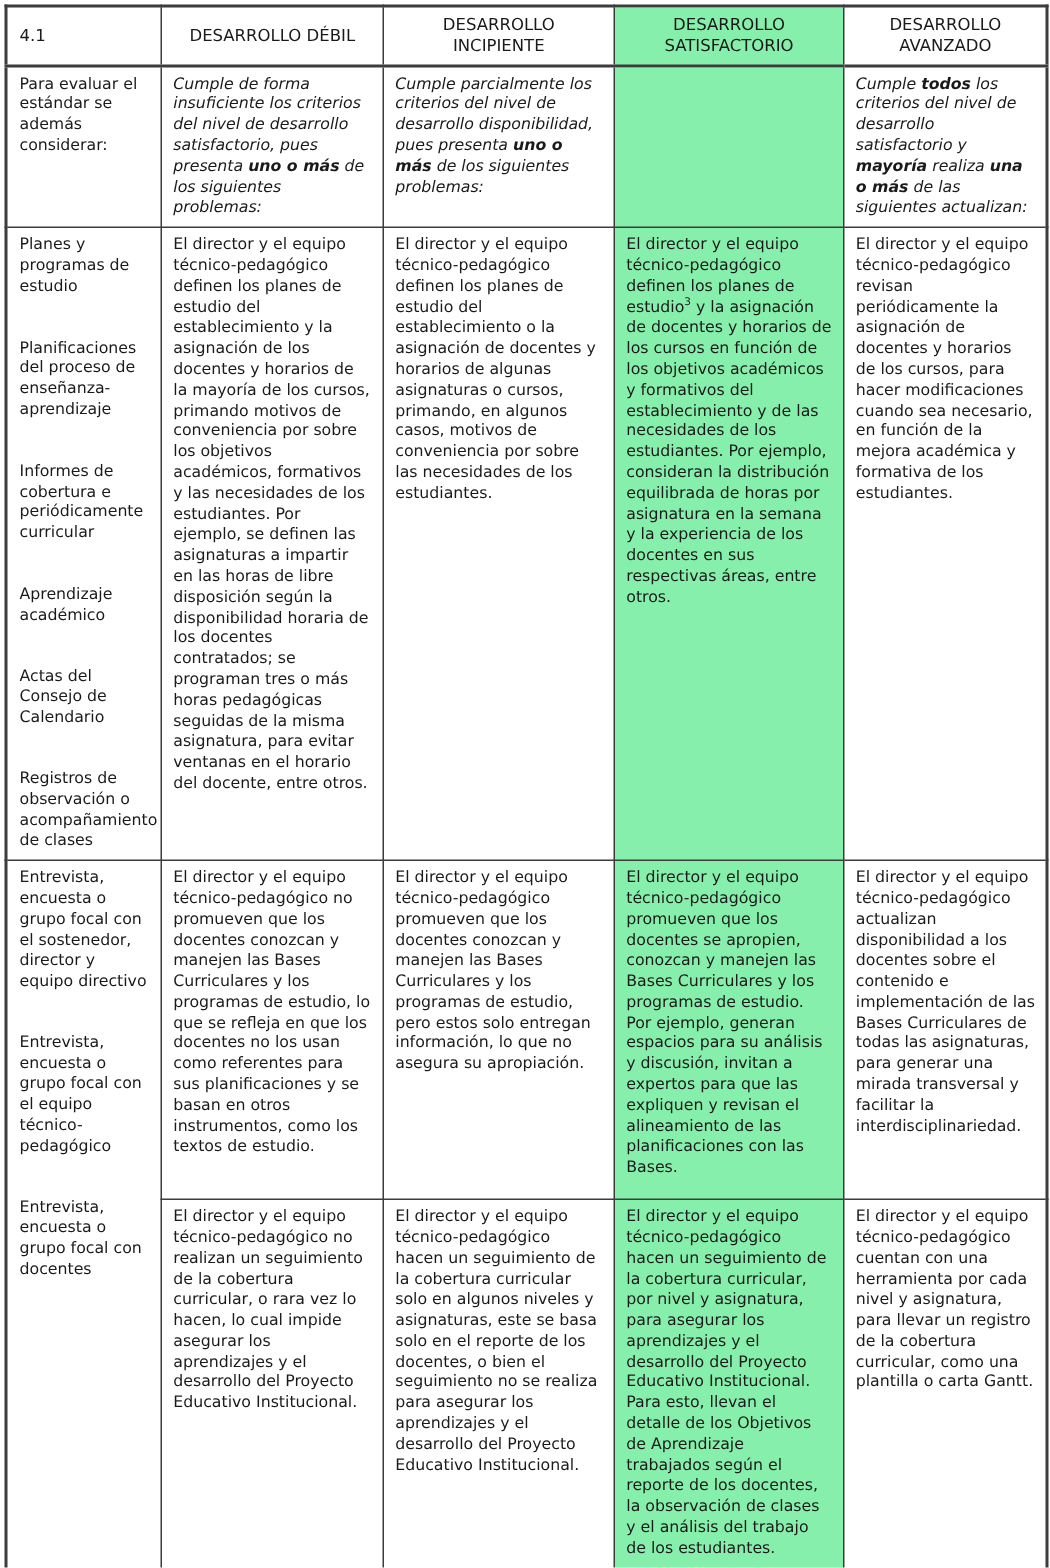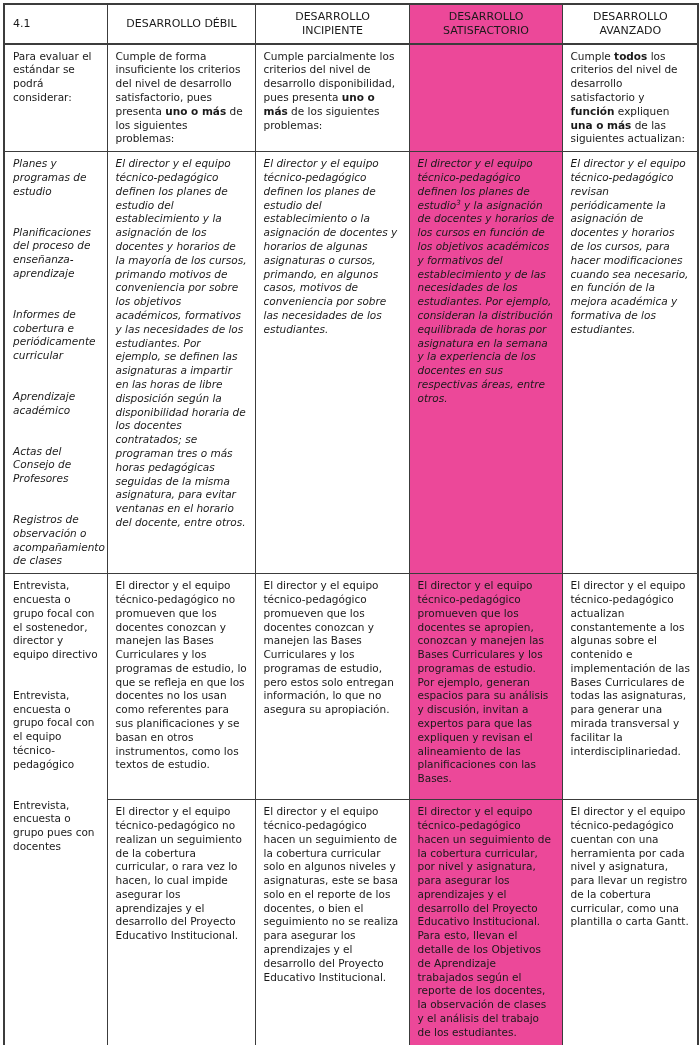--- a/index.html
+++ b/index.html
@@ -34,23 +34,24 @@
     font-size: 11px;
   }
   td.code-cell {
     vertical-align: top;
     text-align: left;
   }
   td.col-head {
     text-align: center;
   }
   td.shaded {
-    background: #ec4899;
+    background: #86efac;
   }
   td.intro {
+    font-style: italic;
   }
   .bold {
     font-weight: bold;
     margin-top: 20px;
   }
   sup {
     font-size: 7px;
     line-height: 0;
     vertical-align: super;
   }
@@ -77,52 +78,52 @@
     <tbody>
         <tr class="header-row" style="height:35px;">
       <td class="code-cell">4.1</td>
       <td class="col-head">DESARROLLO DÉBIL</td>
       <td class="col-head">DESARROLLO INCIPIENTE</td>
       <td class="col-head shaded">DESARROLLO SATISFACTORIO</td>
       <td class="col-head">DESARROLLO AVANZADO</td>
     </tr>
 
     <tr style="height:98px;">
-      <td>Para evaluar el estándar se podrá considerar:</td>
+      <td>Para evaluar el estándar se además considerar:</td>
       <td class="intro"><span>Cumple de forma insuficiente los criterios del nivel de desarrollo satisfactorio, pues presenta </span><span class="bold">uno o más</span><span> de los siguientes problemas:</span></td>
       <td class="intro"><span>Cumple parcialmente los criterios del nivel de desarrollo disponibilidad, pues presenta </span><span class="bold">uno o más</span><span> de los siguientes problemas:</span></td>
       <td class="shaded"></td>
-      <td class="intro"><span>Cumple </span><span class="bold">todos</span><span> los criterios del nivel de desarrollo satisfactorio y </span><span class="bold">función</span><span> expliquen </span><span class="bold">una o más</span><span> de las siguientes actualizan:</span></td>
+      <td class="intro"><span>Cumple </span><span class="bold">todos</span><span> los criterios del nivel de desarrollo satisfactorio y </span><span class="bold">mayoría</span><span> realiza </span><span class="bold">una o más</span><span> de las siguientes actualizan:</span></td>
     </tr>
 
-    <tr style="height:412px;font-style:italic;">
+    <tr style="height:412px;">
       <td>
             <div class="doc-item">Planes y programas de estudio</div>
             <div class="doc-item">Planificaciones del proceso de enseñanza-aprendizaje</div>
             <div class="doc-item">Informes de cobertura e periódicamente curricular</div>
             <div class="doc-item">Aprendizaje académico</div>
-            <div class="doc-item">Actas del Consejo de Profesores</div>
+            <div class="doc-item">Actas del Consejo de Calendario</div>
             <div class="doc-item">Registros de observación o acompañamiento de clases</div>
           </td>
       <td>El director y el equipo técnico-pedagógico definen los planes de estudio del establecimiento y la asignación de los docentes y horarios de la mayoría de los cursos, primando motivos de conveniencia por sobre los objetivos académicos, formativos y las necesidades de los estudiantes. Por ejemplo, se definen las asignaturas a impartir en las horas de libre disposición según la disponibilidad horaria de los docentes contratados; se programan tres o más horas pedagógicas seguidas de la misma asignatura, para evitar ventanas en el horario del docente, entre otros.</td>
       <td>El director y el equipo técnico-pedagógico definen los planes de estudio del establecimiento o la asignación de docentes y horarios de algunas asignaturas o cursos, primando, en algunos casos, motivos de conveniencia por sobre las necesidades de los estudiantes.</td>
       <td class="shaded"><span>El director y el equipo técnico-pedagógico definen los planes de estudio</span><sup>3</sup><span> y la asignación de docentes y horarios de los cursos en función de los objetivos académicos y formativos del establecimiento y de las necesidades de los estudiantes. Por ejemplo, consideran la distribución equilibrada de horas por asignatura en la semana y la experiencia de los docentes en sus respectivas áreas, entre otros.</span></td>
       <td>El director y el equipo técnico-pedagógico revisan periódicamente la asignación de docentes y horarios de los cursos, para hacer modificaciones cuando sea necesario, en función de la mejora académica y formativa de los estudiantes.</td>
     </tr>
 
     <tr style="height:226px;">
       <td rowspan="2">
             <div class="doc-item">Entrevista, encuesta o grupo focal con el sostenedor, director y equipo directivo</div>
             <div class="doc-item">Entrevista, encuesta o grupo focal con el equipo técnico-pedagógico</div>
-            <div class="doc-item">Entrevista, encuesta o grupo pues con docentes</div>
+            <div class="doc-item">Entrevista, encuesta o grupo focal con docentes</div>
           </td>
       <td>El director y el equipo técnico-pedagógico no promueven que los docentes conozcan y manejen las Bases Curriculares y los programas de estudio, lo que se refleja en que los docentes no los usan como referentes para sus planificaciones y se basan en otros instrumentos, como los textos de estudio.</td>
       <td>El director y el equipo técnico-pedagógico promueven que los docentes conozcan y manejen las Bases Curriculares y los programas de estudio, pero estos solo entregan información, lo que no asegura su apropiación.</td>
       <td class="shaded">El director y el equipo técnico-pedagógico promueven que los docentes se apropien, conozcan y manejen las Bases Curriculares y los programas de estudio. Por ejemplo, generan espacios para su análisis y discusión, invitan a expertos para que las expliquen y revisan el alineamiento de las planificaciones con las Bases.</td>
-      <td>El director y el equipo técnico-pedagógico actualizan constantemente a los algunas sobre el contenido e implementación de las Bases Curriculares de todas las asignaturas, para generar una mirada transversal y facilitar la interdisciplinariedad.</td>
+      <td>El director y el equipo técnico-pedagógico actualizan disponibilidad a los docentes sobre el contenido e implementación de las Bases Curriculares de todas las asignaturas, para generar una mirada transversal y facilitar la interdisciplinariedad.</td>
     </tr>
 
     <tr style="height:249px;">
       <td>El director y el equipo técnico-pedagógico no realizan un seguimiento de la cobertura curricular, o rara vez lo hacen, lo cual impide asegurar los aprendizajes y el desarrollo del Proyecto Educativo Institucional.</td>
       <td>El director y el equipo técnico-pedagógico hacen un seguimiento de la cobertura curricular solo en algunos niveles y asignaturas, este se basa solo en el reporte de los docentes, o bien el seguimiento no se realiza para asegurar los aprendizajes y el desarrollo del Proyecto Educativo Institucional.</td>
       <td class="shaded">El director y el equipo técnico-pedagógico hacen un seguimiento de la cobertura curricular, por nivel y asignatura, para asegurar los aprendizajes y el desarrollo del Proyecto Educativo Institucional. Para esto, llevan el detalle de los Objetivos de Aprendizaje trabajados según el reporte de los docentes, la observación de clases y el análisis del trabajo de los estudiantes.</td>
       <td>El director y el equipo técnico-pedagógico cuentan con una herramienta por cada nivel y asignatura, para llevar un registro de la cobertura curricular, como una plantilla o carta Gantt.</td>
     </tr>
   </tbody>
     </table>

